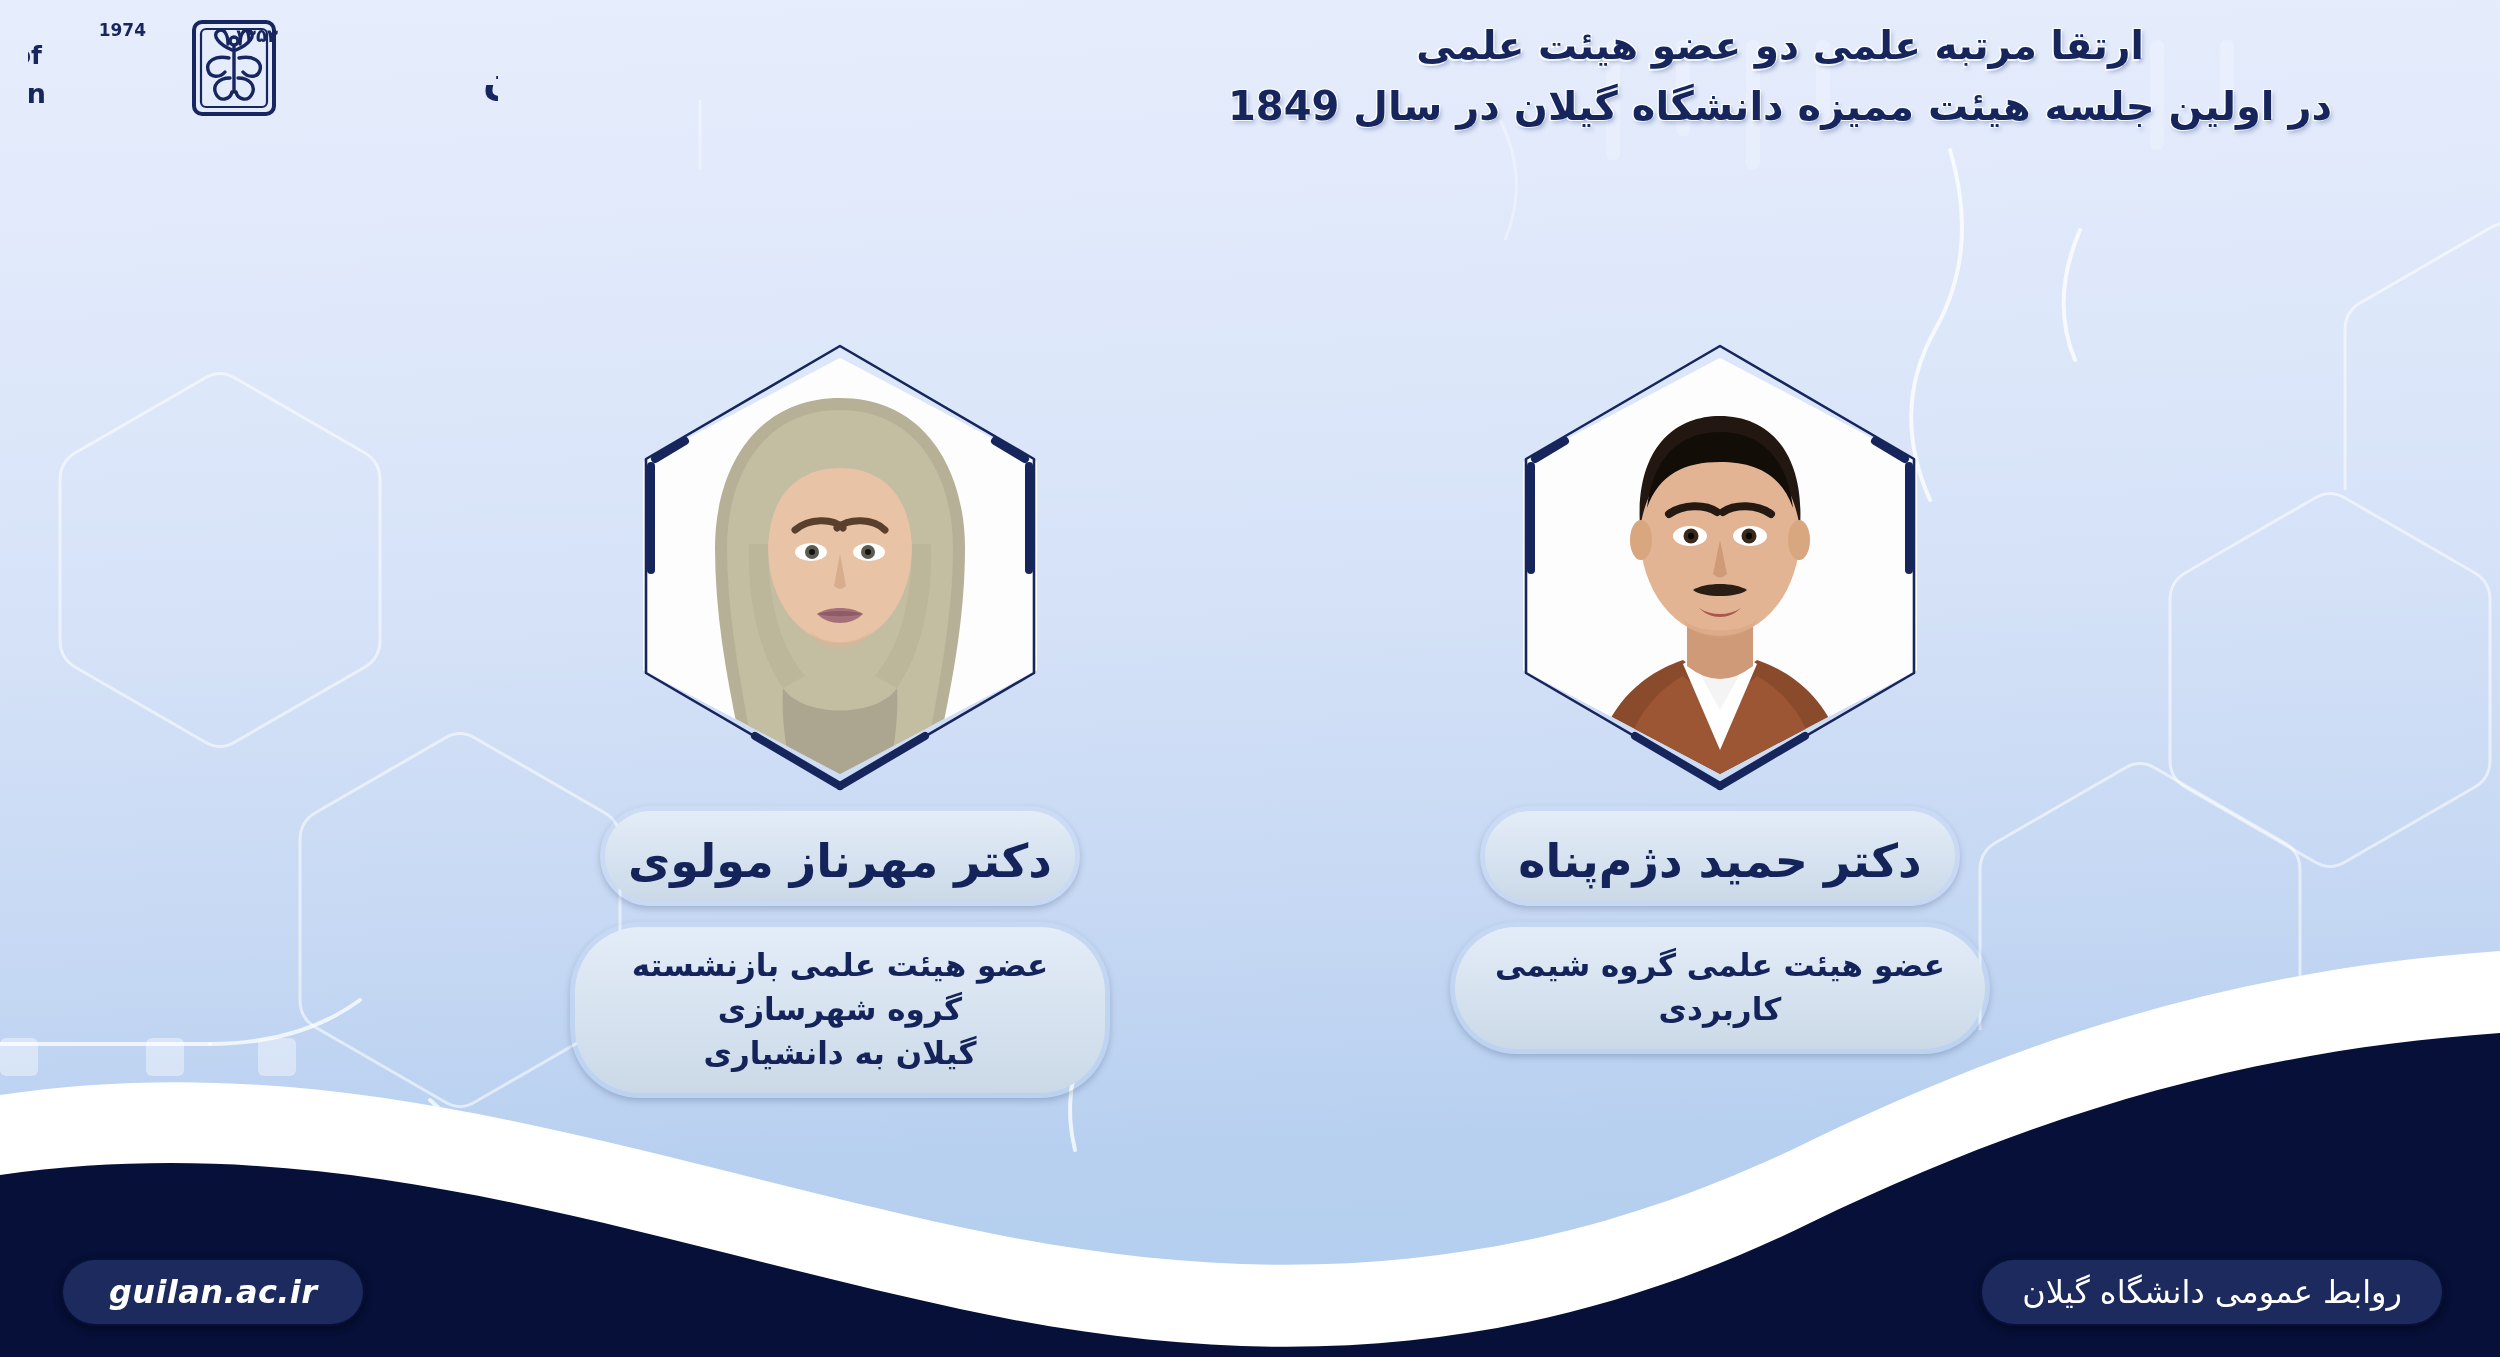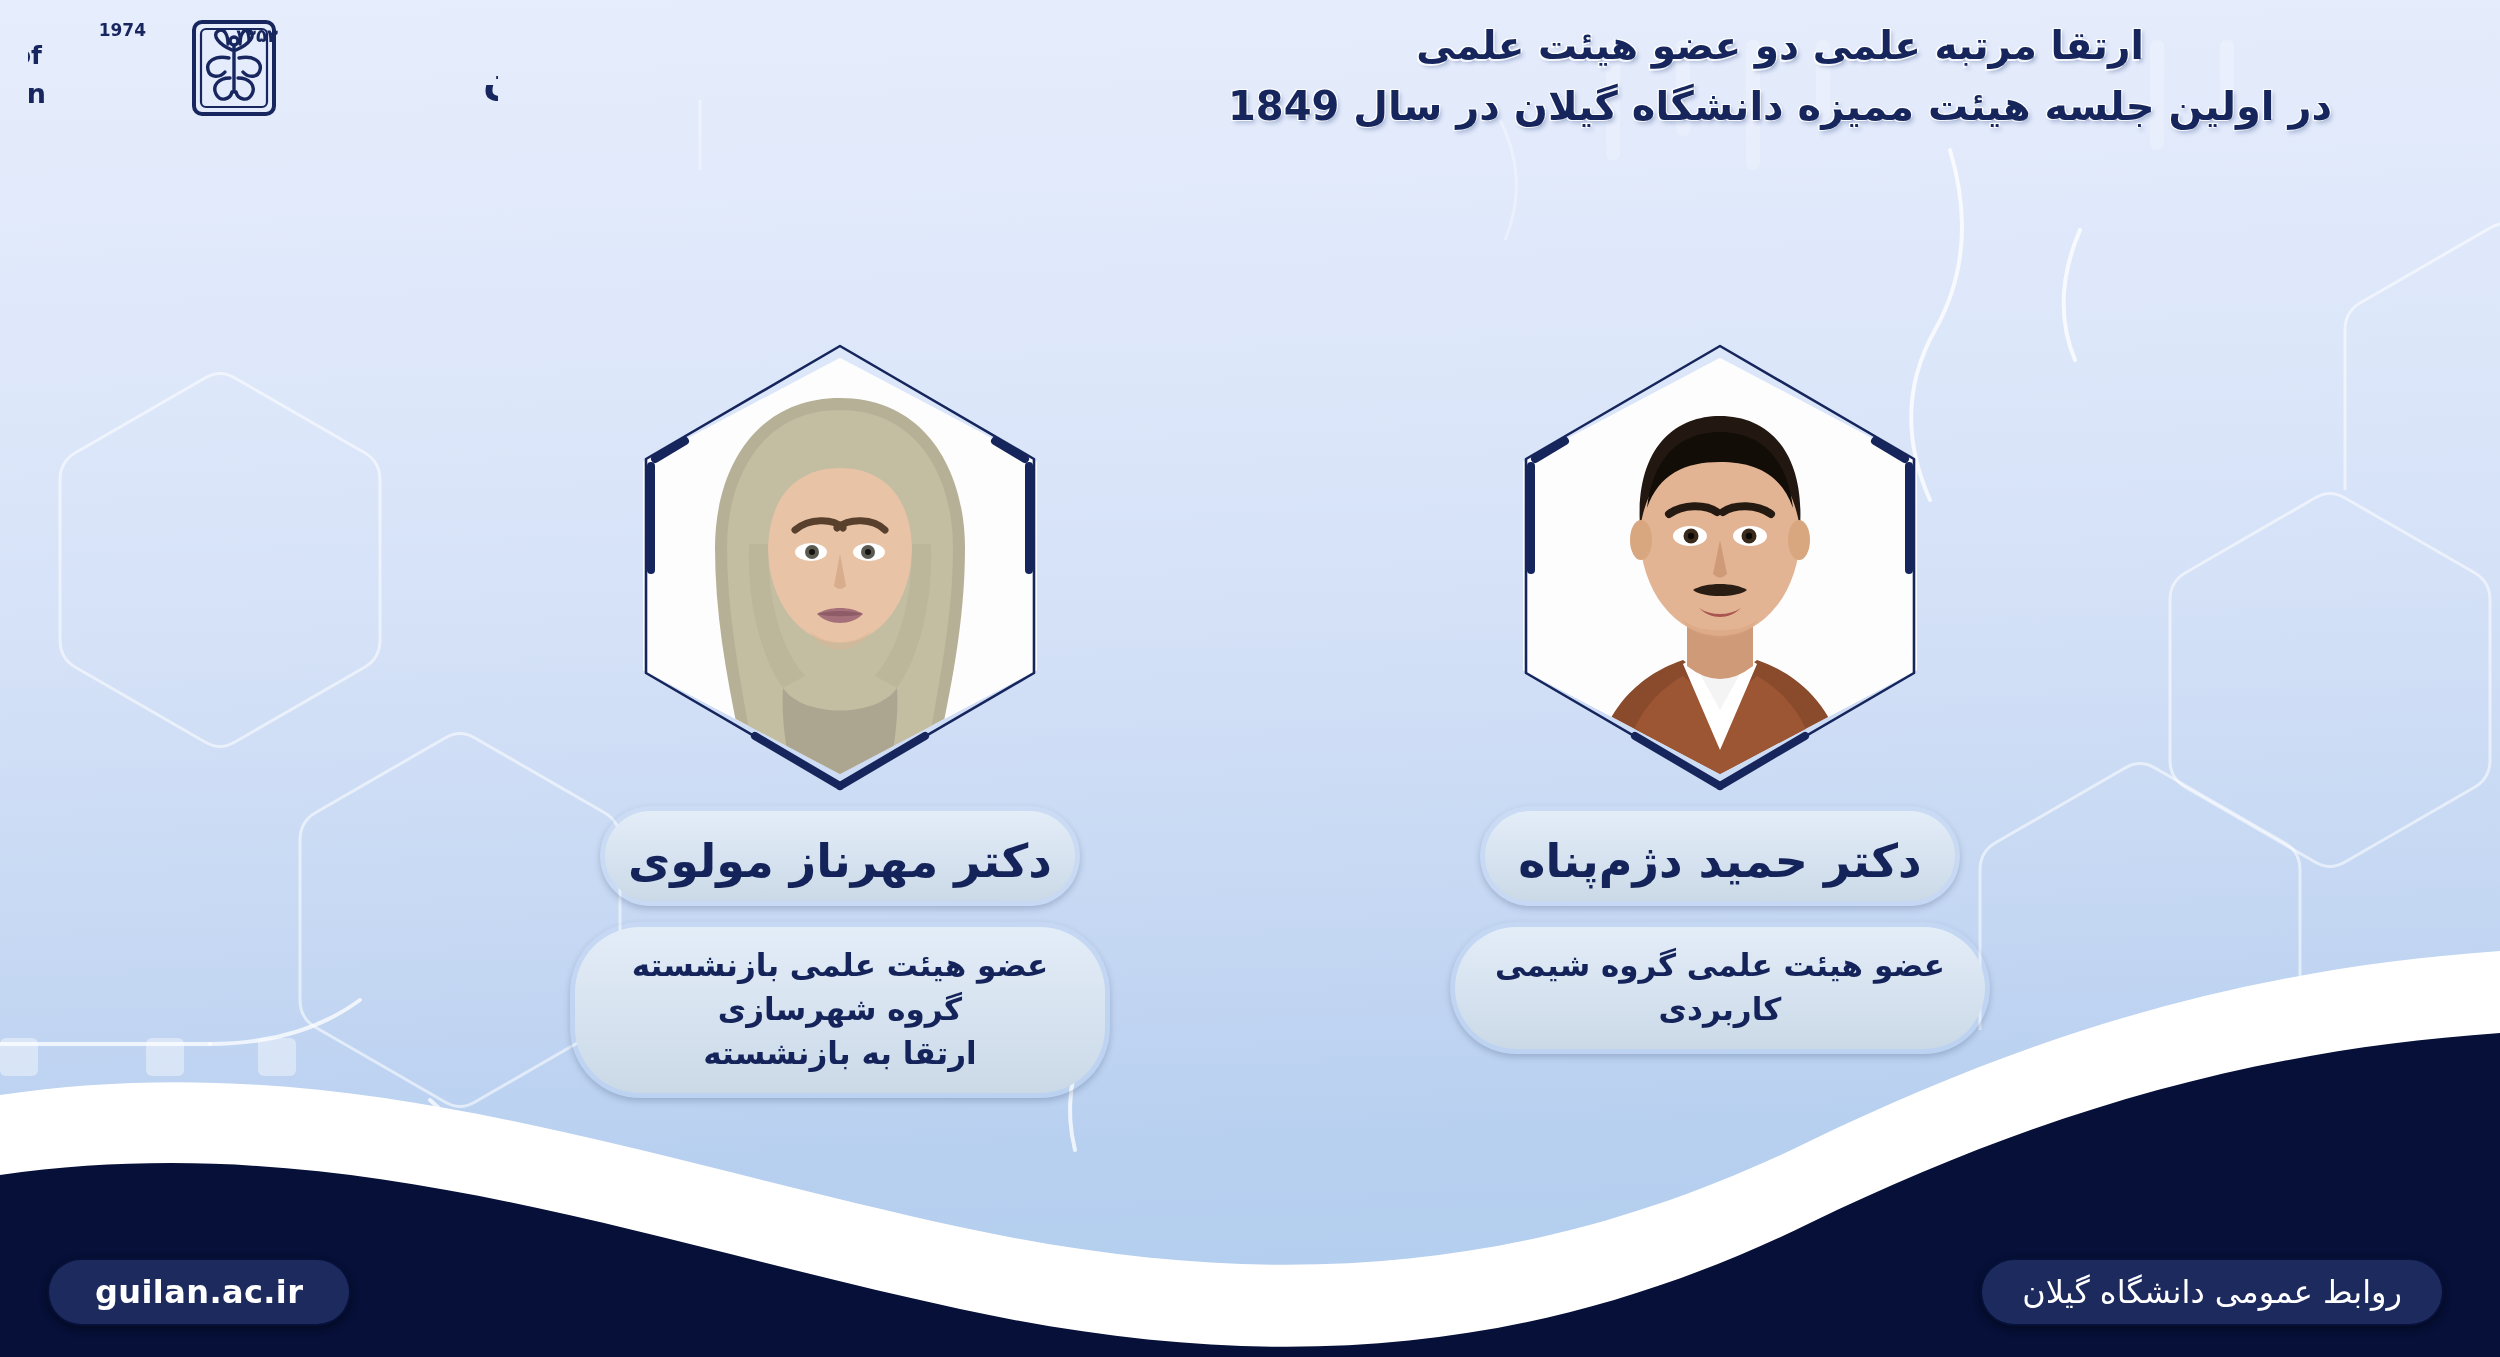--- a/index.html
+++ b/index.html
@@ -92,21 +92,21 @@
   .foot-badge{
     position:absolute;bottom:30px;box-sizing:border-box;
     background:#1c2a5e;border-radius:40px;
     border:3px solid transparent;background-clip:padding-box;
     box-shadow:0 3px 7px rgba(0,0,0,.35);
   }
   .foot-badge::before{
     content:"";position:absolute;inset:-3px;border-radius:42px;z-index:-1;
     background:linear-gradient(180deg,#7c858c 0%,#e8ecef 35%,#b9c0c6 65%,#6d767d 100%);
   }
-  .badge-url{left:46px;padding:13px 46px;}
+  .badge-url{left:60px;padding:13px 46px;font-style:italic;}
   .badge-url span{font-size:32px;font-weight:bold;color:#ffffff;letter-spacing:.4px;direction:ltr;display:block;}
   .badge-pr{right:55px;padding:13px 40px;}
   .badge-pr span{font-size:32px;font-weight:normal;color:#ffffff;direction:rtl;display:block;}
 </style>
 </head>
 <body>
 
 <div class="stage">
 
   <div class="deco">
@@ -301,21 +301,21 @@
             <path d="M215 446 L300 396"></path>
             <path d="M215 446 L130 396"></path>
           </g>
         </svg>
       </div>
       <div class="plate plate-name">
         <span>دکتر مهرناز مولوی</span>
       </div>
       <div class="plate plate-role">
         <div>عضو هیئت علمی بازنشسته گروه شهرسازی</div>
-        <div>ارتقا به بازنشسته</div>
+        <div>گیلان به دانشیاری</div>
       </div>
     </div>
 
   </div>
 
   <div class="waves">
     <svg viewBox="0 0 2500 430" preserveAspectRatio="none" xmlns="http://www.w3.org/2000/svg">
       <path d="M0 168 C340 118 620 226 960 300 C1300 374 1560 336 1810 214 C2030 108 2240 42 2500 24 L2500 430 L0 430 Z" fill="#ffffff"></path>
       <path d="M0 248 C340 200 620 308 960 382 C1300 456 1560 418 1810 296 C2030 190 2240 124 2500 106 L2500 430 L0 430 Z" fill="#061038"></path>
     </svg>

